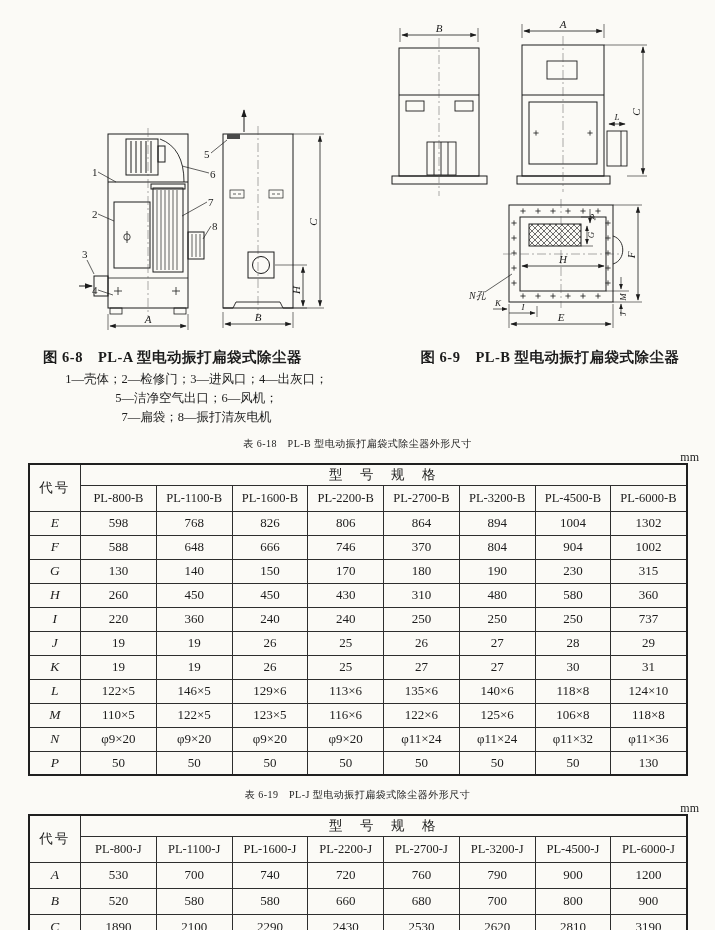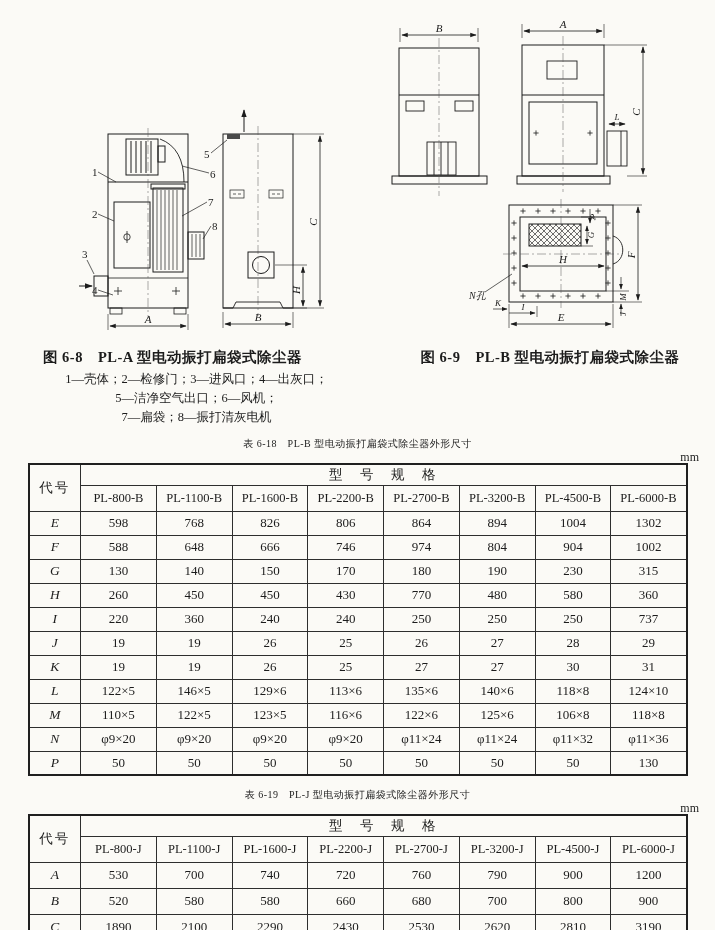--- a/index.html
+++ b/index.html
@@ -414,21 +414,21 @@
           <td>894</td>
           <td>1004</td>
           <td>1302</td>
         </tr>
         <tr>
           <td class="code">F</td>
           <td>588</td>
           <td>648</td>
           <td>666</td>
           <td>746</td>
-          <td>974</td>
+          <td>370</td>
           <td>804</td>
           <td>904</td>
           <td>1002</td>
         </tr>
         <tr>
           <td class="code">G</td>
           <td>130</td>
           <td>140</td>
           <td>150</td>
           <td>170</td>
@@ -436,21 +436,21 @@
           <td>190</td>
           <td>230</td>
           <td>315</td>
         </tr>
         <tr>
           <td class="code">H</td>
           <td>260</td>
           <td>450</td>
           <td>450</td>
           <td>430</td>
-          <td>770</td>
+          <td>310</td>
           <td>480</td>
           <td>580</td>
           <td>360</td>
         </tr>
         <tr>
           <td class="code">I</td>
           <td>220</td>
           <td>360</td>
           <td>240</td>
           <td>240</td>

